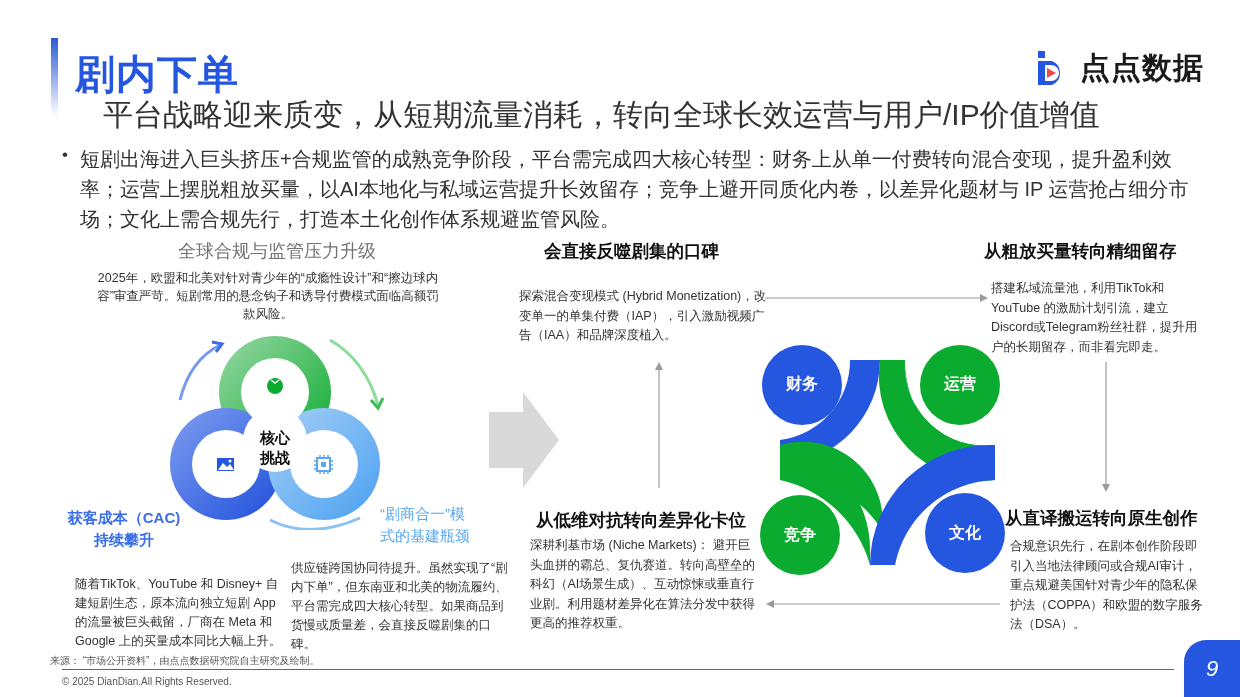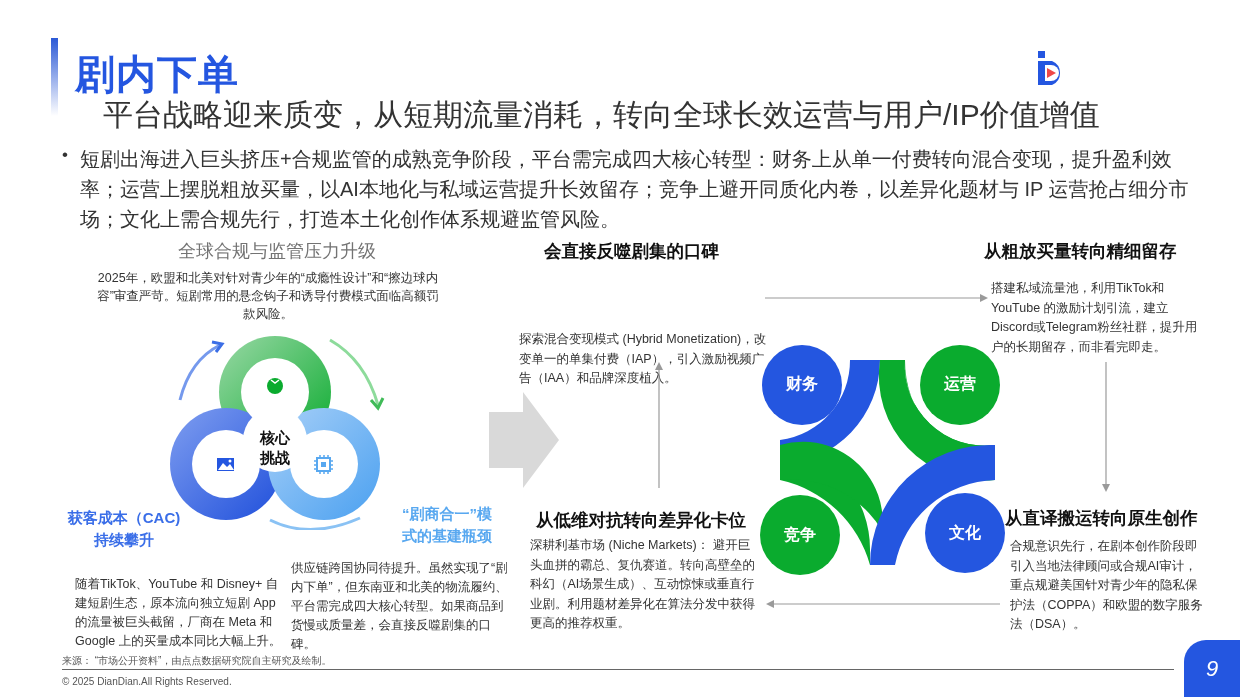--- a/index.html
+++ b/index.html
@@ -14,52 +14,53 @@
   .logo { left:1036px; top:48px; height:40px; display:flex; align-items:center; gap:6px; }
   .logo-mark { width:38px; height:38px; position:relative; }
   .logo-text { font-size:30px; font-weight:bold; color:#1a1a1a; letter-spacing:1px; line-height:38px; }
   .bullet-dot { left:62px; top:145px; font-size:17px; color:#333; }
   .bullet-text { left:80px; top:144px; width:1130px; font-size:20px; line-height:30px; color:#333; }
 
   .h-green { left:178px; top:239px; font-size:18px; font-weight:normal; color:#737373; }
   .p-center { left:92px; top:269px; width:352px; font-size:12.5px; line-height:18px; text-align:center; color:#333; }
 
   .h-blue-left { left:62px; top:507px; width:124px; font-size:15px; font-weight:bold; color:#3a6ee8; line-height:22px; text-align:center; }
-  .h-blue-right { left:380px; top:503px; width:112px; font-size:15px; font-weight:bold; color:#58a8f0; line-height:22px; text-align:right; }
+  .h-blue-right { left:380px; top:503px; width:112px; font-size:15px; font-weight:normal; color:#58a8f0; line-height:22px; text-align:left; }
   .p-left { left:75px; top:559px; width:210px; font-size:12.5px; line-height:19px; color:#333;margin-top:16px; }
   .p-right { left:291px; top:559px; width:220px; font-size:12.5px; line-height:19px; color:#333; }
 
   .core-label { left:255px; top:428px; font-size:15px; font-weight:bold; color:#111; line-height:20px; text-align:center; width:40px; }
 
   .h-black { font-size:17.5px; font-weight:bold; color:#111; white-space:nowrap; }
   .p-body { font-size:12.5px; line-height:19.5px; color:#333; }
 
   .quad { font-size:16px; font-weight:bold; color:#fff; text-align:center; }
 
   .footer-line { left:62px; top:669px; width:1112px; height:1px; background:#666; }
-  .source { left:62px; top:654px; font-size:10px; color:#555; }
+  .source { left:50px; top:654px; font-size:10px; color:#555; }
   .copyright { left:62px; top:676px; font-size:10px; color:#555; }
   .page-num { left:1184px; top:640px; width:56px; height:57px; background:#2456e0; border-top-left-radius:22px; color:#fff; font-size:22px; font-style:italic; text-align:center; line-height:58px; }
 </style>
 </head>
 <body>
 
 <div class="abs title-bar"></div>
 <div class="abs page-title">剧内下单</div>
 <div class="abs subtitle">平台战略迎来质变，从短期流量消耗，转向全球长效运营与用户/IP价值增值</div>
 
 <div class="abs logo">
   <span class="logo-mark">
     <svg width="38" height="38" viewBox="0 0 38 38">
       <rect x="2" y="2" width="7" height="7" fill="#2456e0"></rect>
       <path d="M2 12 H16 A13 13 0 0 1 16 36 H2 Z" fill="#2456e0"></path>
       <path d="M9 16 H15 A8 8 0 0 1 15 32 H9 Z" fill="#fff"></path>
       <path d="M11 19 L20 24 L11 29 Z" fill="#f04848"></path>
     </svg>
   </span>
+  <span class="logo-text">点点数据</span>
 </div>
 
 <div class="abs bullet-dot">•</div>
 <div class="abs bullet-text">短剧出海进入巨头挤压+合规监管的成熟竞争阶段，平台需完成四大核心转型：财务上从单一付费转向混合变现，提升盈利效率；运营上摆脱粗放买量，以AI本地化与私域运营提升长效留存；竞争上避开同质化内卷，以差异化题材与 IP 运营抢占细分市场；文化上需合规先行，打造本土化创作体系规避监管风险。</div>
 
 <div class="abs h-green">全球合规与监管压力升级</div>
 <div class="abs p-center">2025年，欧盟和北美对针对青少年的“成瘾性设计”和“擦边球内容”审查严苛。短剧常用的悬念钩子和诱导付费模式面临高额罚款风险。</div>
 
 <svg class="abs" style="left:150px;top:330px;" width="250" height="200" viewBox="0 0 250 200">
   <defs>
@@ -120,21 +121,21 @@
   <div>式的基建瓶颈</div>
 </div>
 <div class="abs p-left">随着TikTok、YouTube 和 Disney+ 自建短剧生态，原本流向独立短剧 App 的流量被巨头截留，厂商在 Meta 和 Google 上的买量成本同比大幅上升。</div>
 <div class="abs p-right">供应链跨国协同待提升。虽然实现了“剧内下单”，但东南亚和北美的物流履约、平台需完成四大核心转型。如果商品到货慢或质量差，会直接反噬剧集的口碑。</div>
 
 <svg class="abs" style="left:489px;top:392px;" width="70" height="96" viewBox="0 0 70 96">
   <path d="M0 20 H34 V0 L70 48 L34 96 V76 H0 Z" fill="#d9d9d9"></path>
 </svg>
 
 <div class="abs h-black" style="left:544px;top:239px;">会直接反噬剧集的口碑</div>
-<div class="abs p-body" style="left:519px;top:287px;width:250px;margin-top:43px;">探索混合变现模式 (Hybrid Monetization)，改变单一的单集付费（IAP），引入激励视频广告（IAA）和品牌深度植入。</div>
+<div class="abs p-body" style="left:519px;top:287px;width:250px;">探索混合变现模式 (Hybrid Monetization)，改变单一的单集付费（IAP），引入激励视频广告（IAA）和品牌深度植入。</div>
 
 <div class="abs h-black" style="left:984px;top:239px;">从粗放买量转向精细留存</div>
 <div class="abs p-body" style="left:991px;top:279px;width:215px;">搭建私域流量池，利用TikTok和YouTube 的激励计划引流，建立Discord或Telegram粉丝社群，提升用户的长期留存，而非看完即走。</div>
 
 <div class="abs h-black" style="left:536px;top:508px;">从低维对抗转向差异化卡位</div>
 <div class="abs p-body" style="left:530px;top:536px;width:225px;">深耕利基市场 (Niche Markets)： 避开巨头血拼的霸总、复仇赛道。转向高壁垒的科幻（AI场景生成）、互动惊悚或垂直行业剧。利用题材差异化在算法分发中获得更高的推荐权重。</div>
 
 <div class="abs h-black" style="left:1005px;top:506px;">从直译搬运转向原生创作</div>
 <div class="abs p-body" style="left:1010px;top:537px;width:195px;">合规意识先行，在剧本创作阶段即引入当地法律顾问或合规AI审计，重点规避美国针对青少年的隐私保护法（COPPA）和欧盟的数字服务法（DSA）。</div>
 

